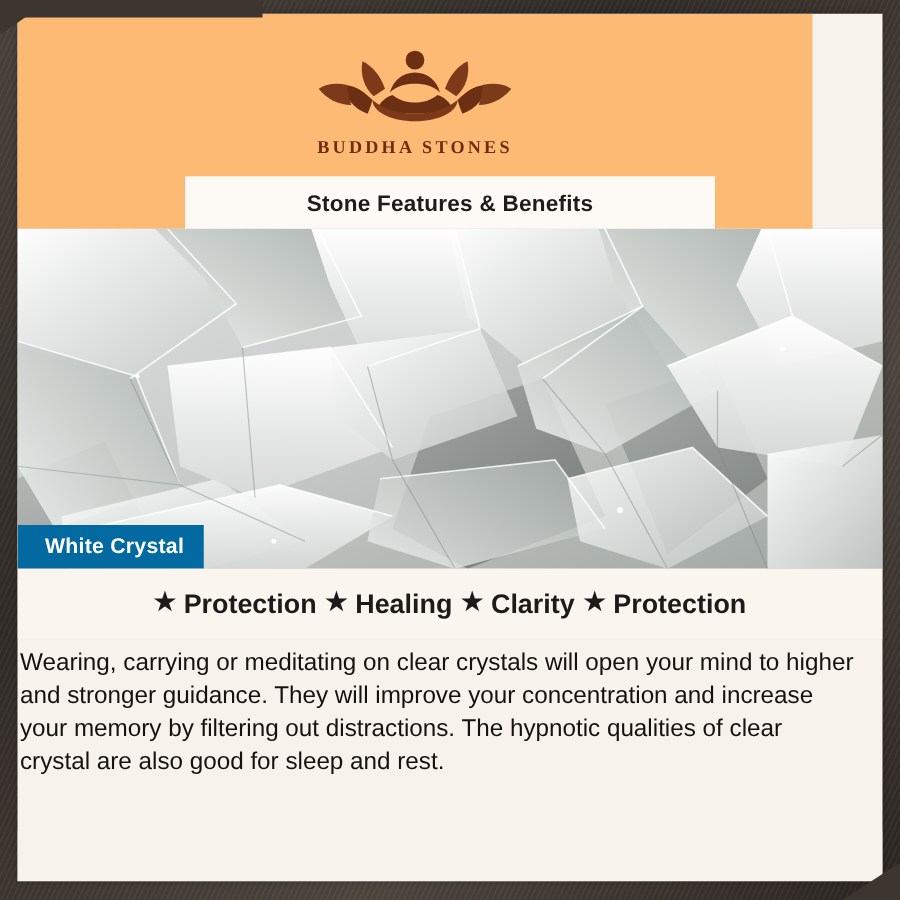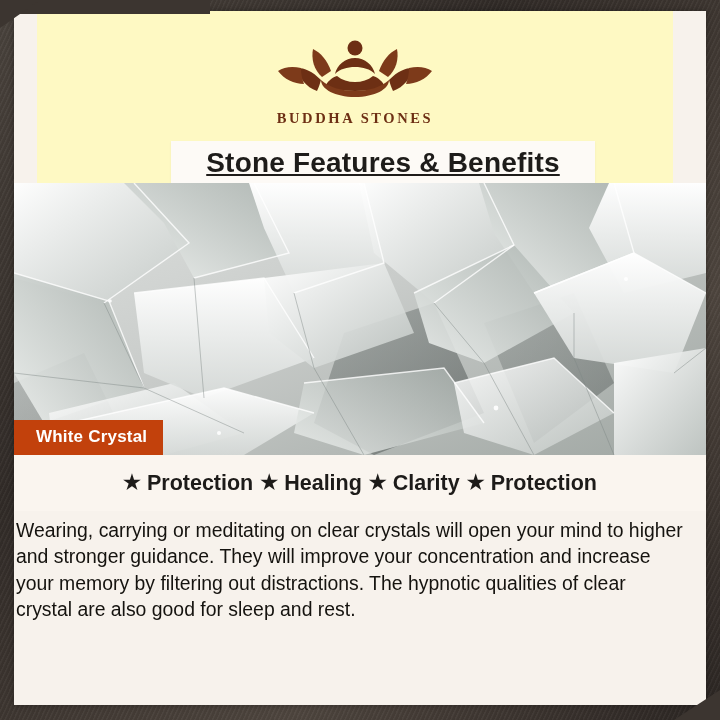--- a/index.html
+++ b/index.html
@@ -78,22 +78,21 @@
     border-top: 30px solid transparent;
   }
 
   
   .header {
     position: absolute;
     left: 0;
     top: 0;
     width: 636px;
     height: 172px;
-    background: #fef9c3;
-    margin-left: 23px;
+    background: #fdba74;
   }
 
   .logo-wrap {
     position: absolute;
     left: 0;
     right: 0;
     top: 20px;
     display: flex;
     flex-direction: column;
     align-items: center;
@@ -120,45 +119,44 @@
     width: 424px;
     height: 44px;
     background: #fdfaf6;
     display: flex;
     align-items: center;
     justify-content: center;
     box-shadow: 0 1px 2px rgba(0,0,0,.06);
   }
   .title-band h1 {
     margin: 0;
-    font-size: 28px;
+    font-size: 18px;
     font-weight: bold;
     color: #1e1c1a;
     font-family: "Liberation Sans", sans-serif;
     letter-spacing: .2px;
-    text-decoration: underline;
   }
 
   
   .photo {
     position: absolute;
     left: 0;
     top: 172px;
     width: 692px;
     height: 272px;
     overflow: hidden;
     background: #cfd2d0;
   }
   .photo svg { display: block; }
 
   .photo-caption {
     position: absolute;
     left: 0;
     bottom: 0;
-    background: #c2410c;
+    background: #0369a1;
     color: #ffffff;
     font-size: 17px;
     font-weight: bold;
     padding: 7px 16px 8px 22px;
     letter-spacing: .2px;
   }
 
   
   .benefits {
     position: absolute;

